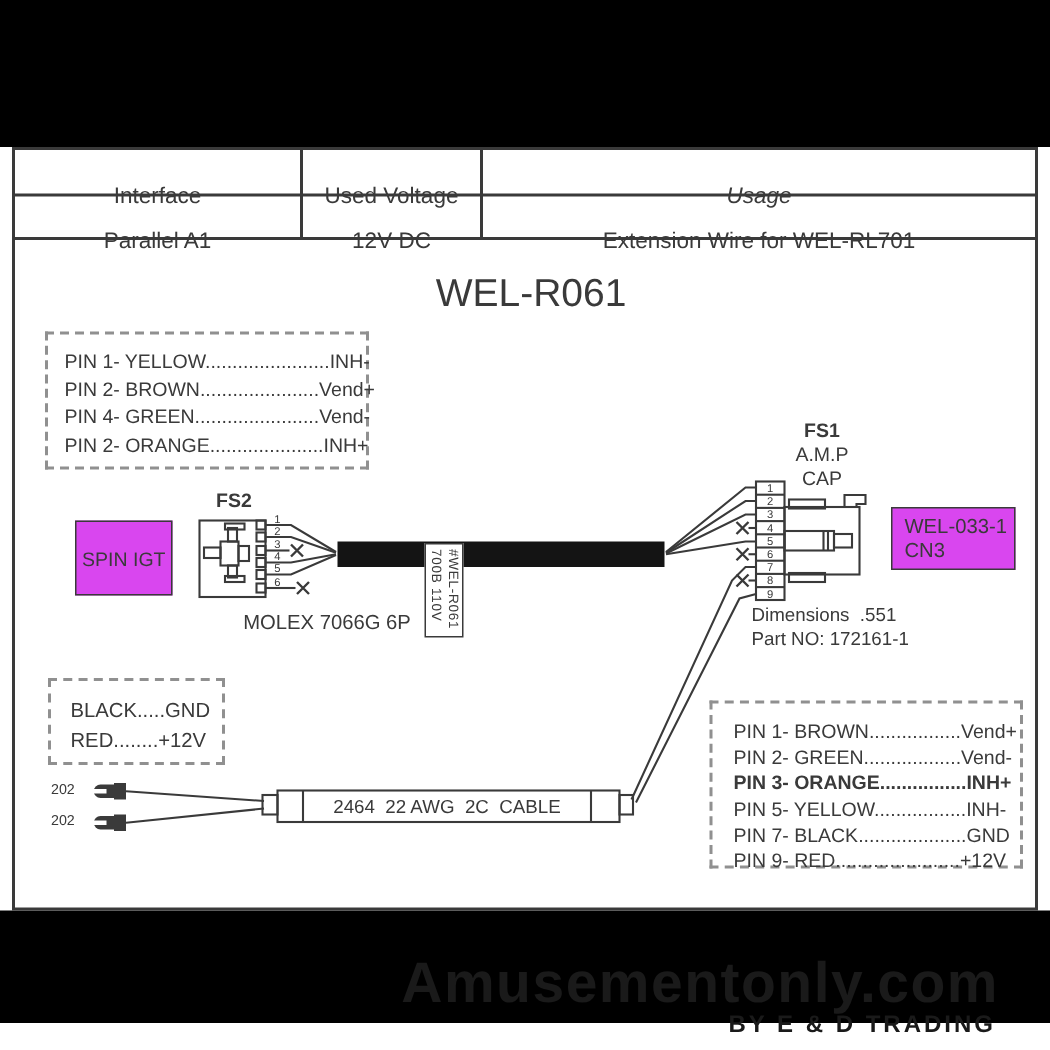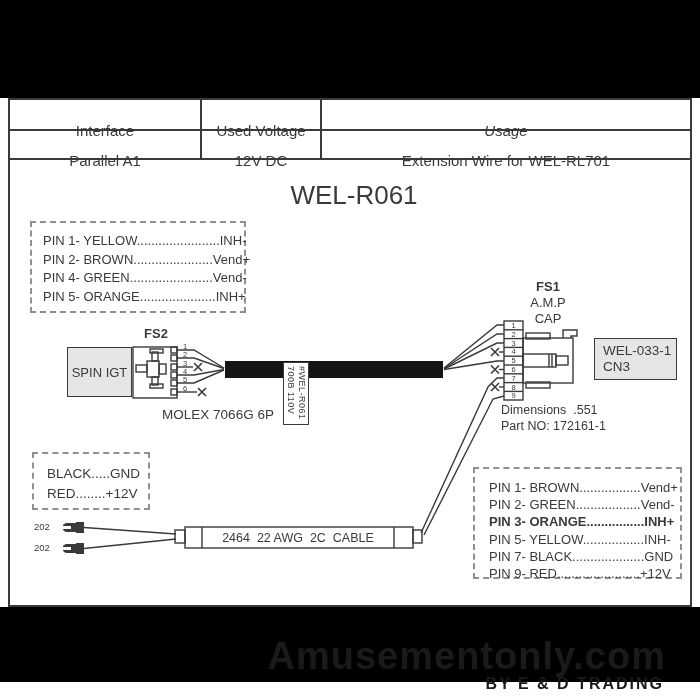--- a/index.html
+++ b/index.html
@@ -5,21 +5,21 @@
   html,body{margin:0;padding:0;background:#000;}
   *{box-sizing:border-box;}
   .stage{position:relative;width:700px;height:700px;background:#fff;overflow:hidden;
          font-family:"Liberation Sans",sans-serif;color:#3a3a3a;}
   .abs{position:absolute;}
   .band{background:#000;}
   .line{background:#3a3a3a;}
   .cell{display:flex;align-items:center;justify-content:center;font-size:15px;color:#3a3a3a;margin-top:16px;}
   .panel{border:2px solid #3a3a3a;background:transparent;}
   .dashedbox{border:2px dashed #909090;background:#fff;}
-  .solidbox{border:1.5px solid #3a3a3a;background:#e5e5e5;}
+  .solidbox{border:1.5px solid #3a3a3a;background:#d946ef;}
   .pl{font-size:13px;line-height:18.5px;white-space:nowrap;color:#3a3a3a;}
   .ctr{display:flex;align-items:center;justify-content:center;}
   .vtag{writing-mode:vertical-lr;font-size:9px;line-height:11px;background:#fff;
         border:1.5px solid #3a3a3a;padding:3px 1px;letter-spacing:0.5px;}
   .wm1{color:#1a1a1a;font-weight:bold;font-size:38px;letter-spacing:1px;}
   .wm2{color:#1a1a1a;font-weight:bold;font-size:16px;letter-spacing:2px;}
   svg{position:absolute;left:0;top:0;}
   svg text{font-family:"Liberation Sans",sans-serif;fill:#3a3a3a;}
 </style>
 </head>
@@ -46,24 +46,24 @@
   <div class="abs cell" style="left:10px;top:131px;width:190px;height:27px;">Parallel A1</div>
   <div class="abs cell" style="left:202px;top:131px;width:118px;height:27px;">12V DC</div>
   <div class="abs cell" style="left:322px;top:131px;width:368px;height:27px;">Extension Wire for WEL-RL701</div>
 
   <div class="abs ctr" style="left:254px;top:180px;width:200px;height:30px;font-size:26px;">WEL-R061</div>
 
   <div class="abs dashedbox" style="left:30px;top:221px;width:216px;height:92px;padding:9px 0 0 11px;">
     <div class="pl">PIN 1- YELLOW.......................INH-</div>
     <div class="pl">PIN 2- BROWN......................Vend+</div>
     <div class="pl">PIN 4- GREEN.......................Vend-</div>
-    <div class="pl">PIN 5- ORANGE.....................INH+</div>
-  </div>
-
-  <div class="abs solidbox ctr" style="left:67px;top:347px;width:65px;height:50px;font-size:13px;">SPIN IGT</div>
+    <div class="pl">PIN 2- ORANGE.....................INH+</div>
+  </div>
+
+  <div class="abs solidbox ctr" style="left:50px;top:347px;width:65px;height:50px;font-size:13px;">SPIN IGT</div>
 
   <div class="abs ctr" style="left:135px;top:326px;width:42px;height:15px;font-size:13px;font-weight:bold;">FS2</div>
   <div class="abs ctr" style="left:121px;top:406px;width:116px;height:16px;font-size:13.5px;white-space:nowrap;margin-left:39px;">MOLEX 7066G 6P</div>
 
   <svg width="700" height="700" viewBox="0 0 700 700">
     <g stroke="#3a3a3a" stroke-width="1.4" fill="none">
 
       <g>
         <rect x="133" y="347" width="44" height="51"></rect>
         <rect x="136" y="365" width="11" height="7"></rect>

